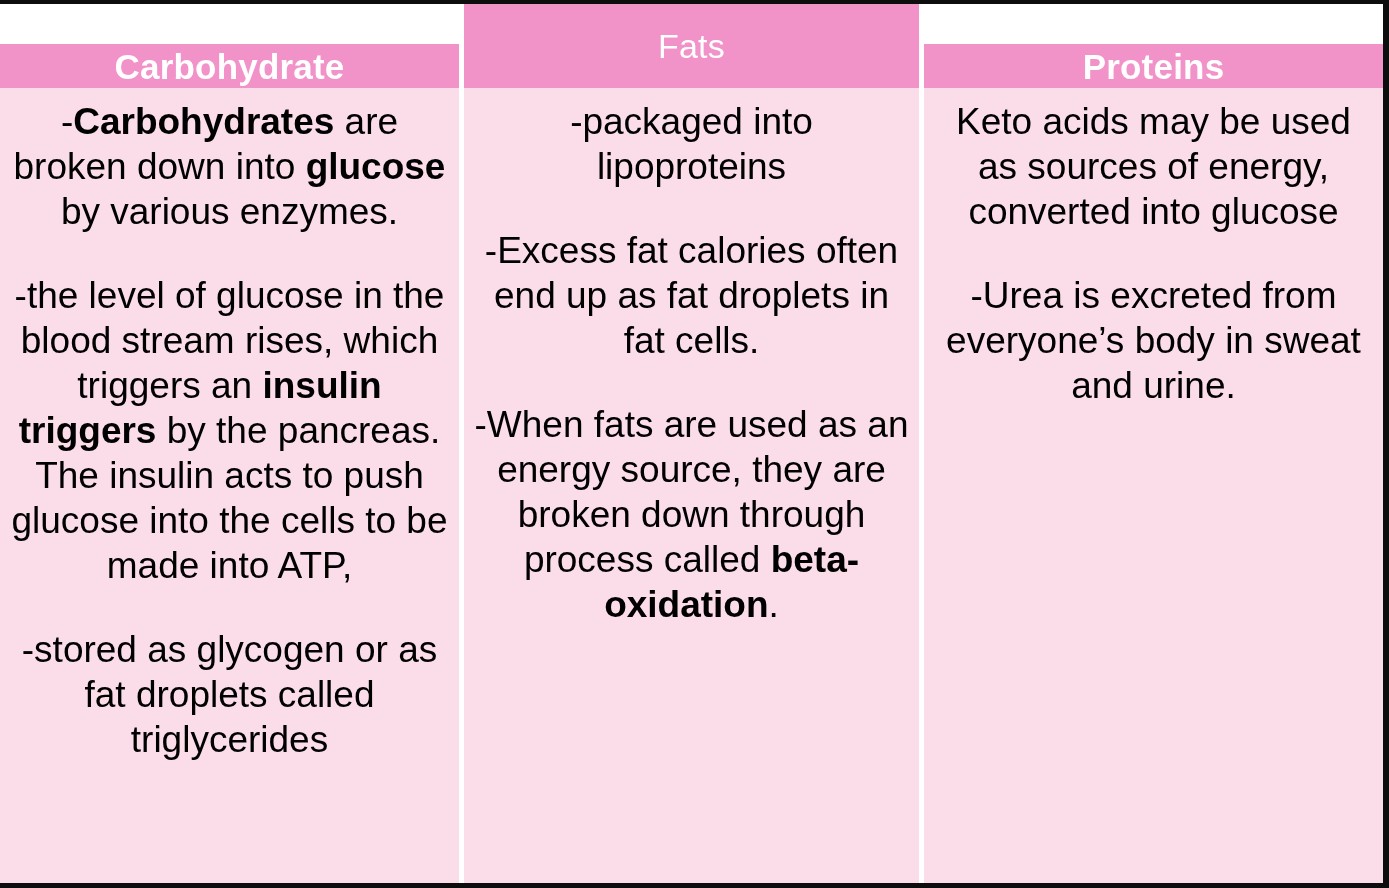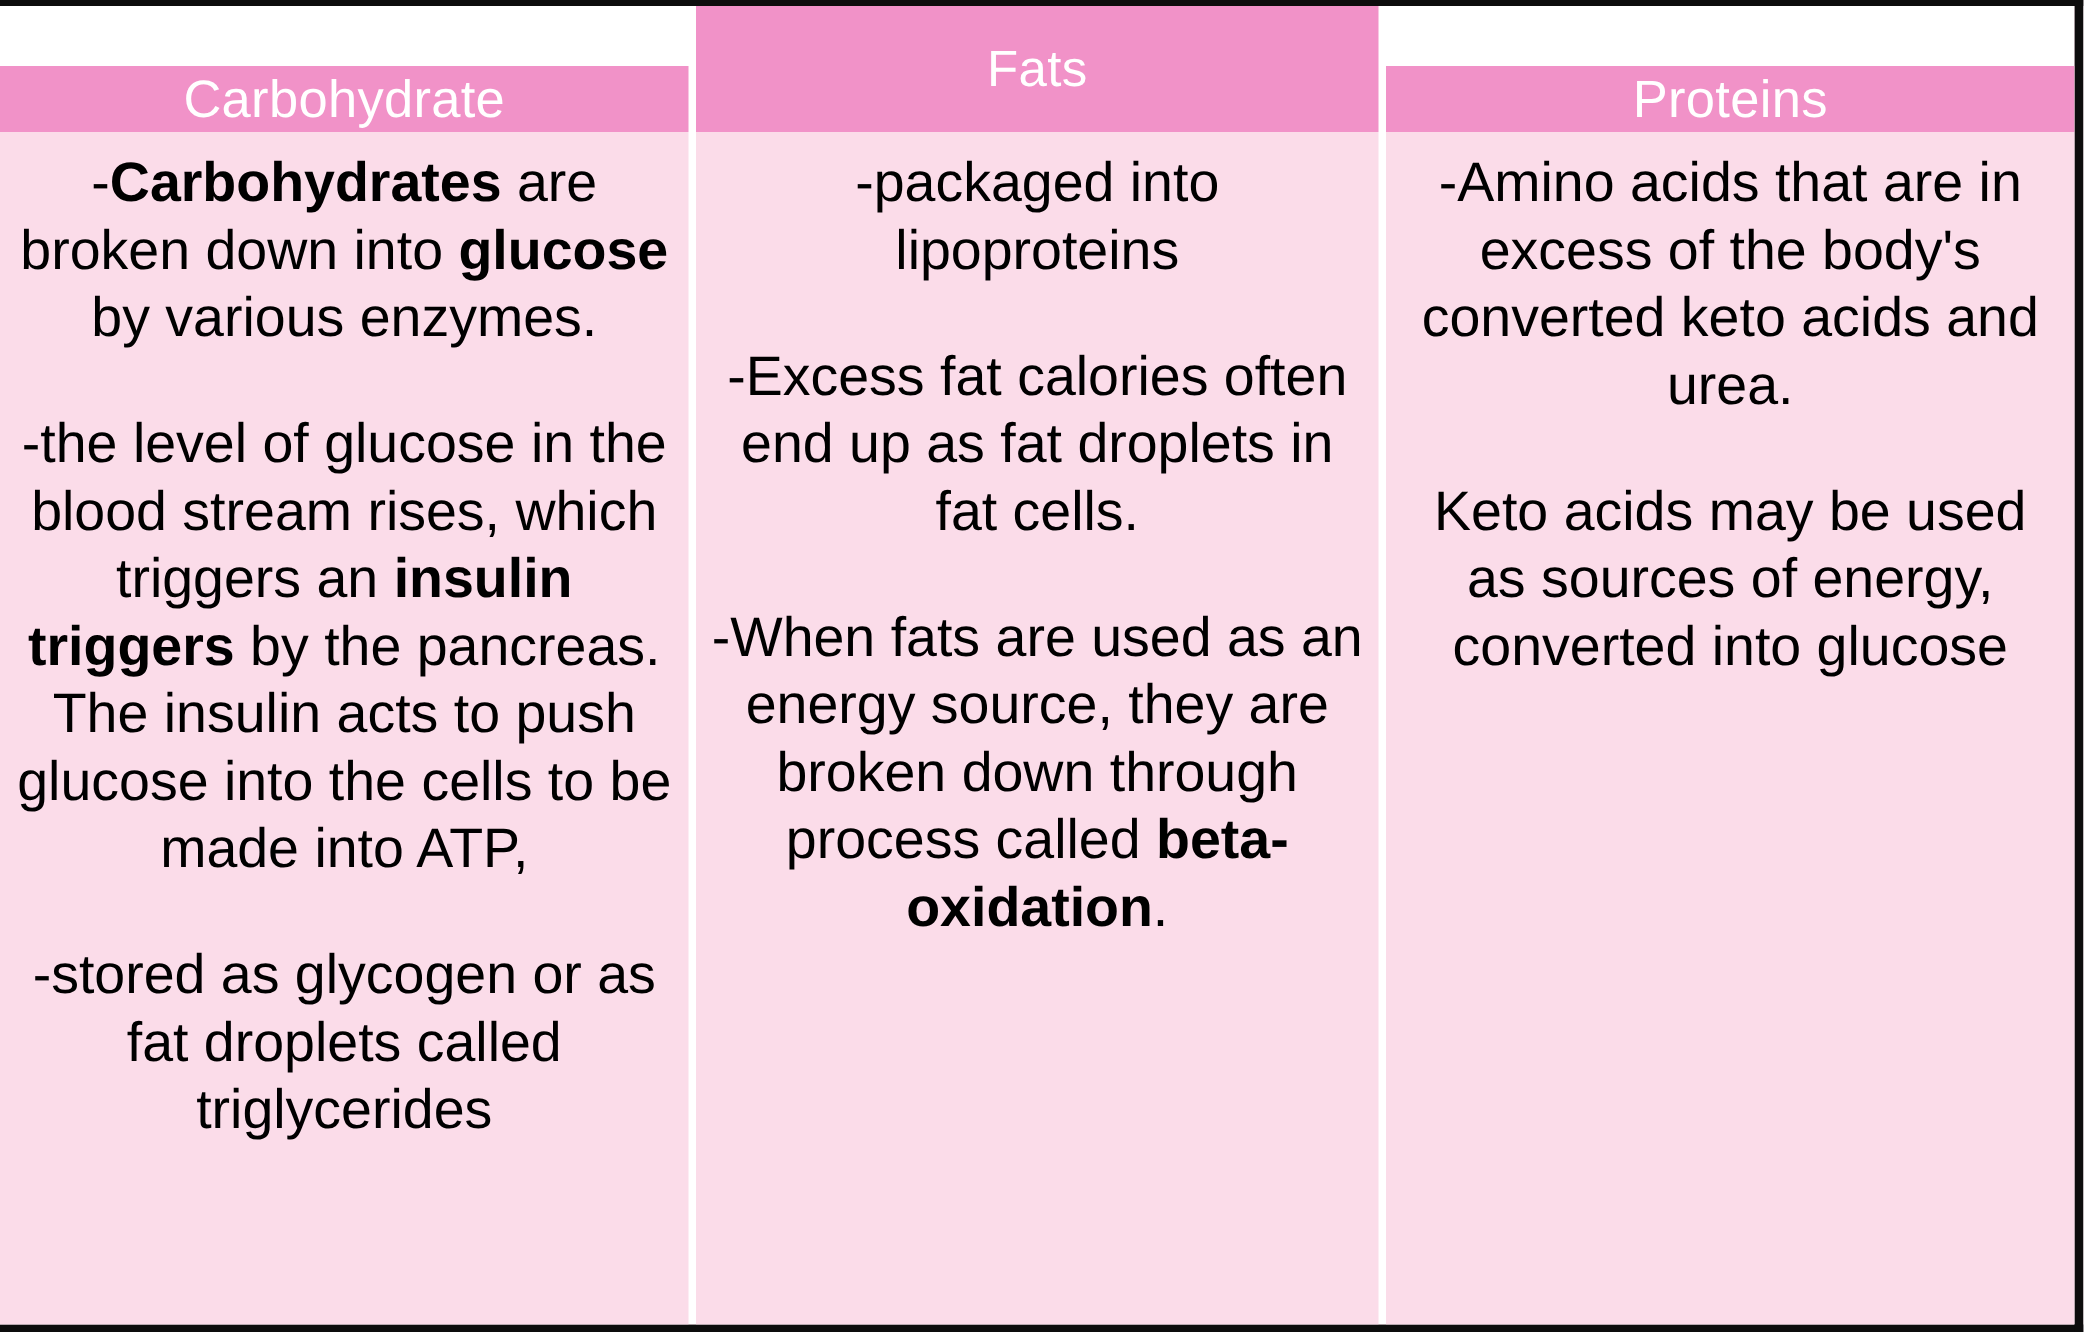--- a/index.html
+++ b/index.html
@@ -32,21 +32,21 @@
   .header-cell {
     background: #f192c8;
     display: flex;
     align-items: center;
     justify-content: center;
     color: #ffffff;
     font-size: 35px;
     line-height: 1;
     letter-spacing: 0.2px;
   }
-  .header-cell.bold { font-weight: normal; margin-top: 40px; }
+  .header-cell.bold { font-weight: bold; margin-top: 40px; }
   .header-cell.light { font-weight: normal; font-size: 34px; }
   .hc-1 { flex: 0 0 459px; margin-right: 5px; }
   .hc-2 { flex: 0 0 455px; margin-right: 5px; }
   .hc-3 { flex: 1 1 auto; }
 
   .body-row {
     display: flex;
     flex: 1 1 auto;
     background: #ffffff;
     min-height: 0;
@@ -85,18 +85,18 @@
         <div class="para"><span>-</span><b>Carbohydrates</b><span> are broken down into </span><b>glucose</b><span> by various enzymes.</span></div>
         <div class="para"><span>-the level of glucose in the blood stream rises, which triggers an </span><b>insulin triggers</b><span> by the pancreas. The insulin acts to push glucose into the cells to be made into ATP,</span></div>
         <div class="para"><span>-stored as glycogen or as fat droplets called triglycerides</span></div>
       </div>
     <div class="body-cell bc-2">
         <div class="para"><span>-packaged into lipoproteins</span></div>
         <div class="para"><span>-Excess fat calories often end up as fat droplets in fat cells.</span></div>
         <div class="para"><span>-When fats are used as an energy source, they are broken down through process called </span><b>beta-oxidation</b><span>.</span></div>
       </div>
     <div class="body-cell bc-3">
-        <div class="para"><span>-Amino acids that are in excess of the body's converted keto acids and urea.</span></div>
         <div class="para"><span>Keto acids may be used as sources of energy, converted into glucose</span></div>
+        <div class="para"><span>-Urea is excreted from everyone’s body in sweat and urine.</span></div>
       </div>
   </div>
 
 </div>
 
 </body></html>

